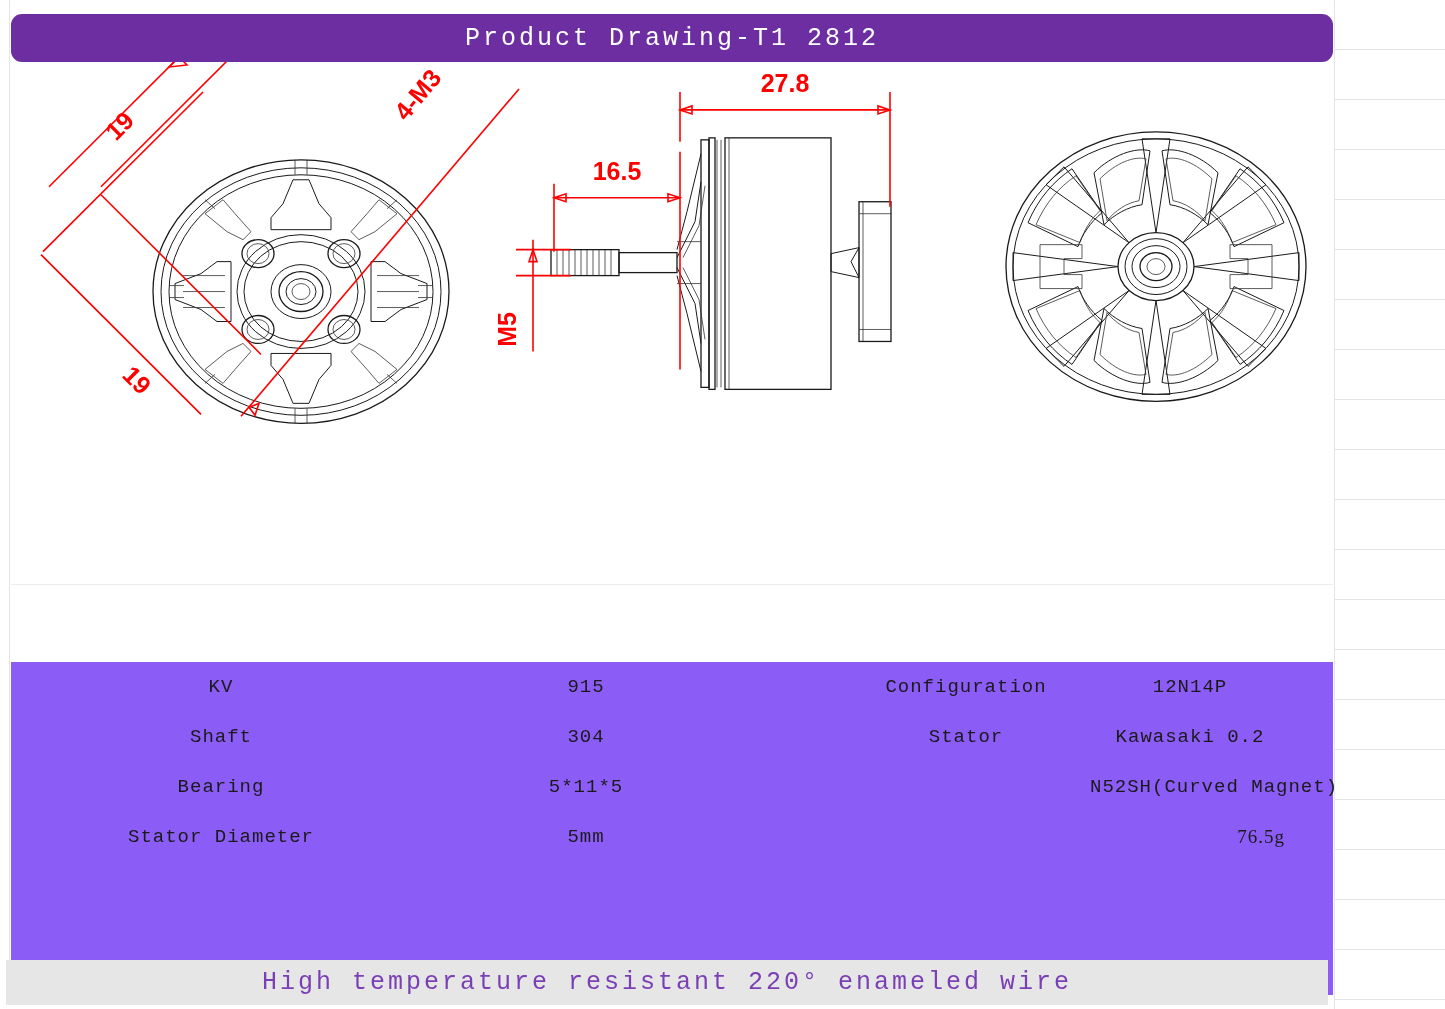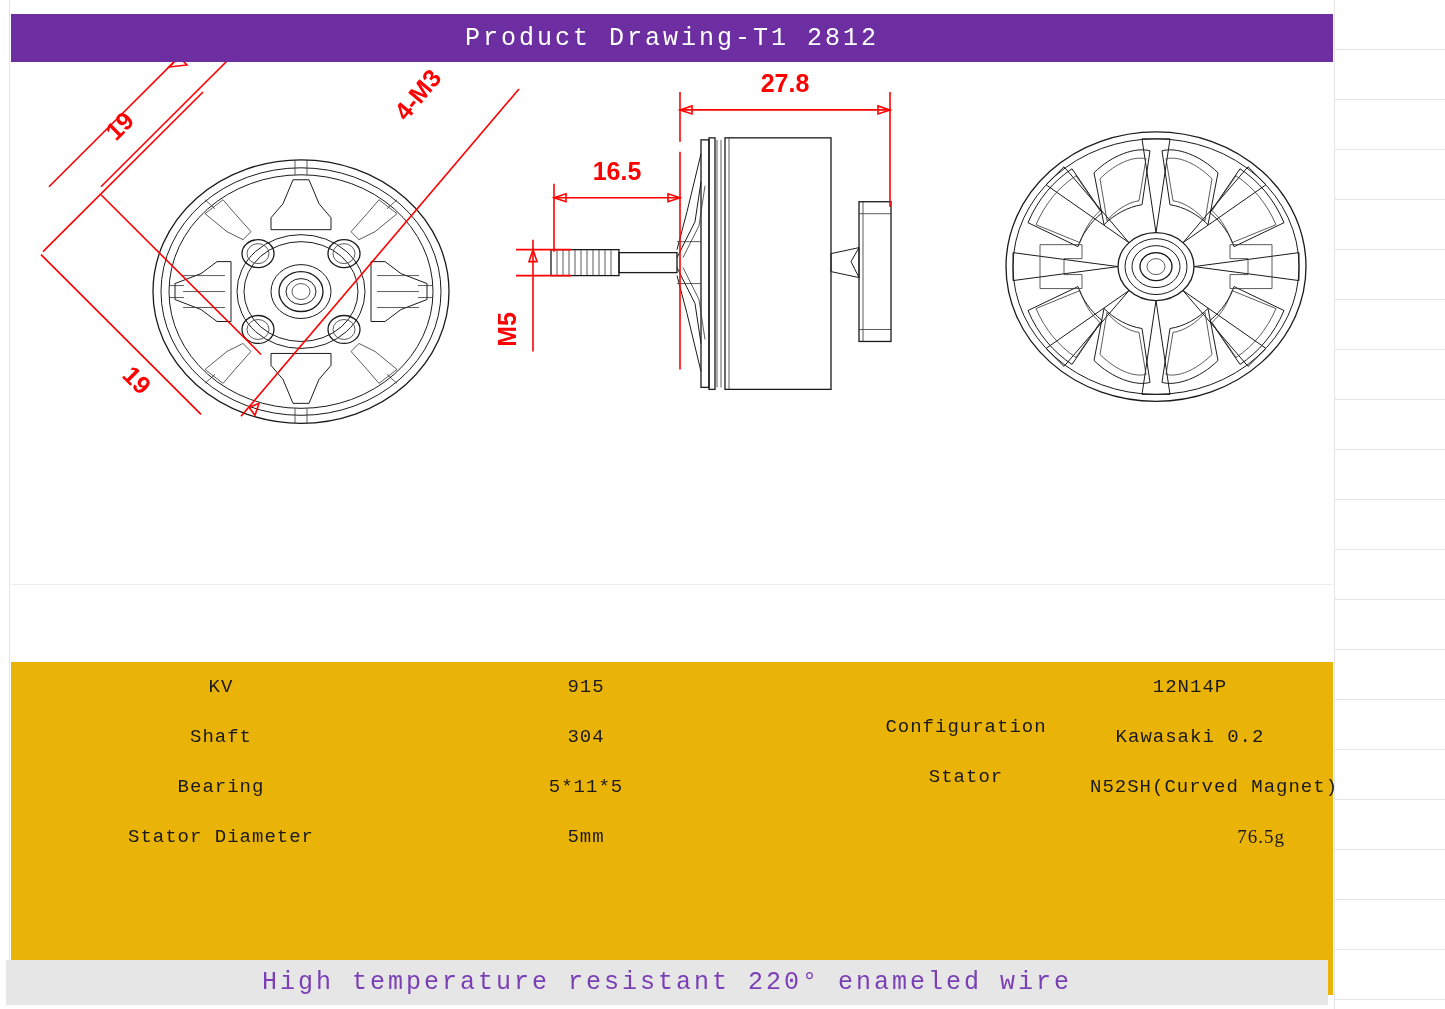--- a/index.html
+++ b/index.html
@@ -49,20 +49,21 @@
     left: 11px;
     width: 1322px;
     background: #6d2ea1;
     color: #ffffff;
     display: flex;
     align-items: center;
     justify-content: center;
     letter-spacing: 3px;
     font-size: 25px;
     font-weight: 400;
+    border-radius: 11px;
   }
   #banner-drawing { top: 14px; height: 48px; }
   #banner-specs   { top: 614px; height: 48px; }
 
   
   .drawing-panel {
     position: absolute;
     left: 11px; top: 62px;
     width: 1322px; height: 523px;
     background: #ffffff;
@@ -75,40 +76,40 @@
     left: 11px; top: 585px;
     width: 1322px; height: 29px;
     background: #ffffff;
   }
 
   
   .spec-table {
     position: absolute;
     left: 11px; top: 662px;
     width: 1322px; height: 333px;
-    background: #eab308;
+    background: #8b5cf6;
   }
   .spec-row {
     position: relative;
     height: 50px;
   }
   .spec-cell {
     position: absolute;
     top: 0;
     height: 50px;
     line-height: 50px;
     font-size: 19px;
     color: #1a1a1a;
     text-align: center;
     letter-spacing: 1px;
     white-space: nowrap;
   }
   .c-label-l { left: 50px;  width: 320px; }
   .c-value-l { left: 430px; width: 290px; }
-  .c-label-r { left: 760px; width: 390px; margin-top: 40px; }
+  .c-label-r { left: 760px; width: 390px; }
   .c-value-r { left: 1079px; width: 200px; }
 
   
   .spec-row.wide .c-label-r { left: 650px; width: 530px; }
   .spec-row.wide .c-value-r { left: 1180px; width: 140px; font-family: Liberation Serif, serif; }
 
   .spec-footer {
     position: absolute;
     left: 6px; top: 960px;
     width: 1322px; height: 45px;

